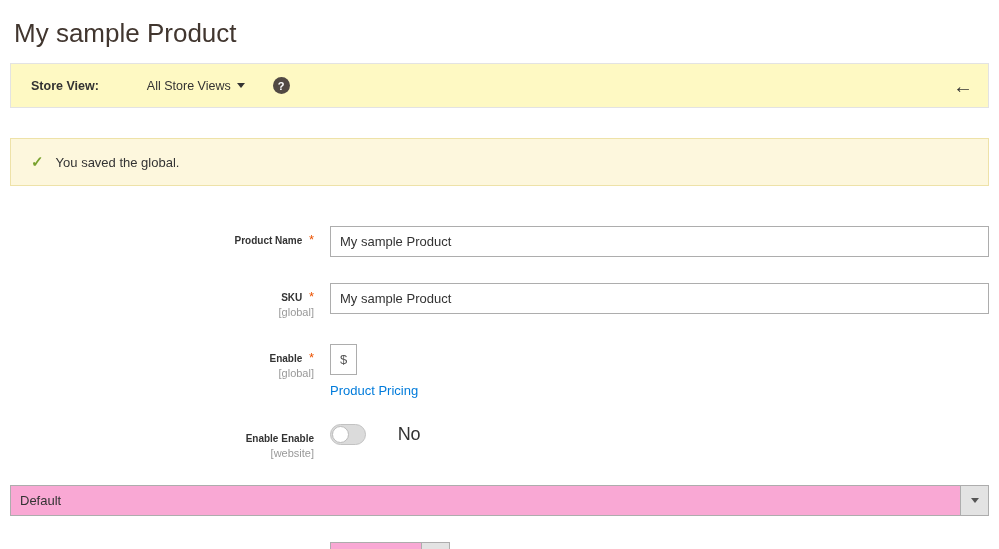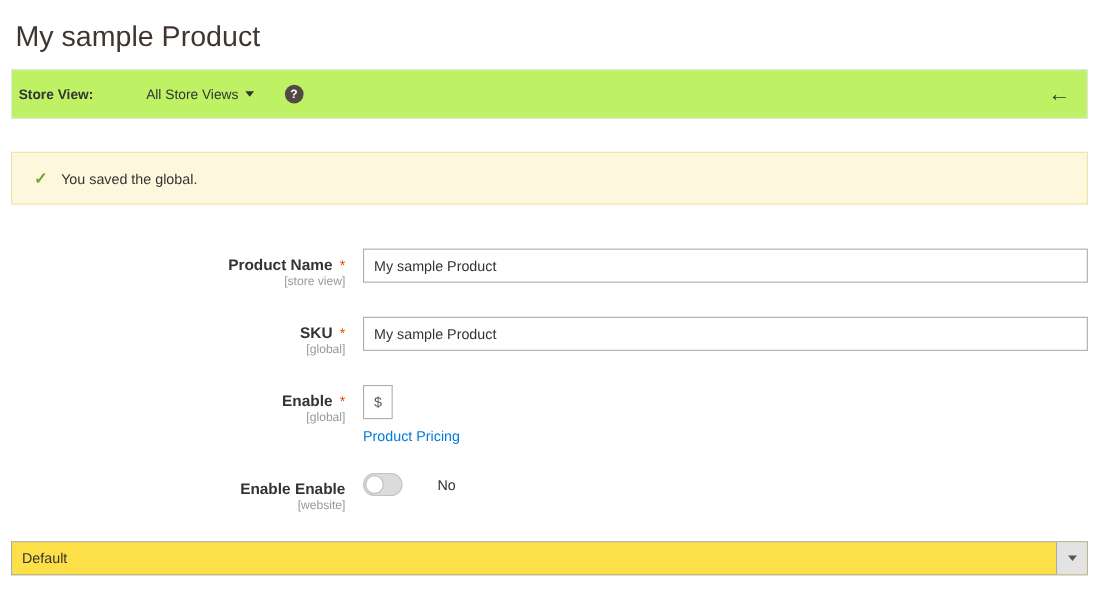--- a/index.html
+++ b/index.html
@@ -10,23 +10,23 @@
       background: #fff;
       width: 999px;
     }
     .page-title {
       font-size: 26px;
       font-weight: 400;
       color: #41362f;
       padding: 18px 14px 14px 14px;
     }
     .store-view-bar {
-      background: #bef264;
+      background: #fef9c3;
       border: 1px solid #e3e3e3;
-      padding: 13px 6px;
+      padding: 13px 20px;
       margin: 0 10px;
       display: flex;
       align-items: center;
       position: relative;
     }
     .store-view-label {
       font-weight: 600;
       font-size: 12.5px;
       color: #333;
       margin-right: 12px;
@@ -94,21 +94,21 @@
       margin-bottom: 26px;
     }
     .label-col {
       width: 320px;
       text-align: right;
       padding-right: 16px;
       padding-top: 6px;
     }
     .label-main {
       font-weight: 600;
-      font-size: 14px;
+      font-size: 10px;
       color: #333;
     }
     .label-req {
       color: #eb5202;
       margin-left: 3px;
     }
     .label-scope {
       display: block;
       font-size: 11px;
       color: #999;
@@ -169,31 +169,31 @@
       position: absolute;
       left: 1px; top: 1px;
       width: 17px; height: 17px;
       border-radius: 50%;
       background: #fff;
       border: 1px solid #bbb;
     }
     .toggle-label {
       display: inline-block;
       margin-left: 12px;
-      font-size: 13px;
+      font-size: 18px;
       color: #333;
       vertical-align: middle;
       padding-left: 16px;
     }
     .select-box {
       height: 31px;
       border: 1px solid #adadad;
       display: inline-flex;
       align-items: stretch;
-      background: #fde047;
+      background: #f9a8d4;
       font-size: 13px;
       cursor: pointer;
     }
     .select-box.full { width: 100%; }
     .select-box.narrow { width: 120px; }
     .select-value {
       flex: 1;
       display: flex;
       align-items: center;
       padding: 0 9px;
@@ -233,21 +233,20 @@
   <span class="check">✓</span>
   <span>You saved the global.</span>
 </div>
 
 <div class="form-area">
 
   <div class="form-row">
     <div class="label-col">
       <span class="label-main">Product Name</span>
       <span class="label-req">*</span>
-      <span class="label-scope">[store view]</span>
     </div>
     <div class="control-col">
       <input class="text-input" type="text" value="My sample Product" style="">
     </div>
   </div>
 
   <div class="form-row">
     <div class="label-col">
       <span class="label-main">SKU</span>
       <span class="label-req">*</span>

